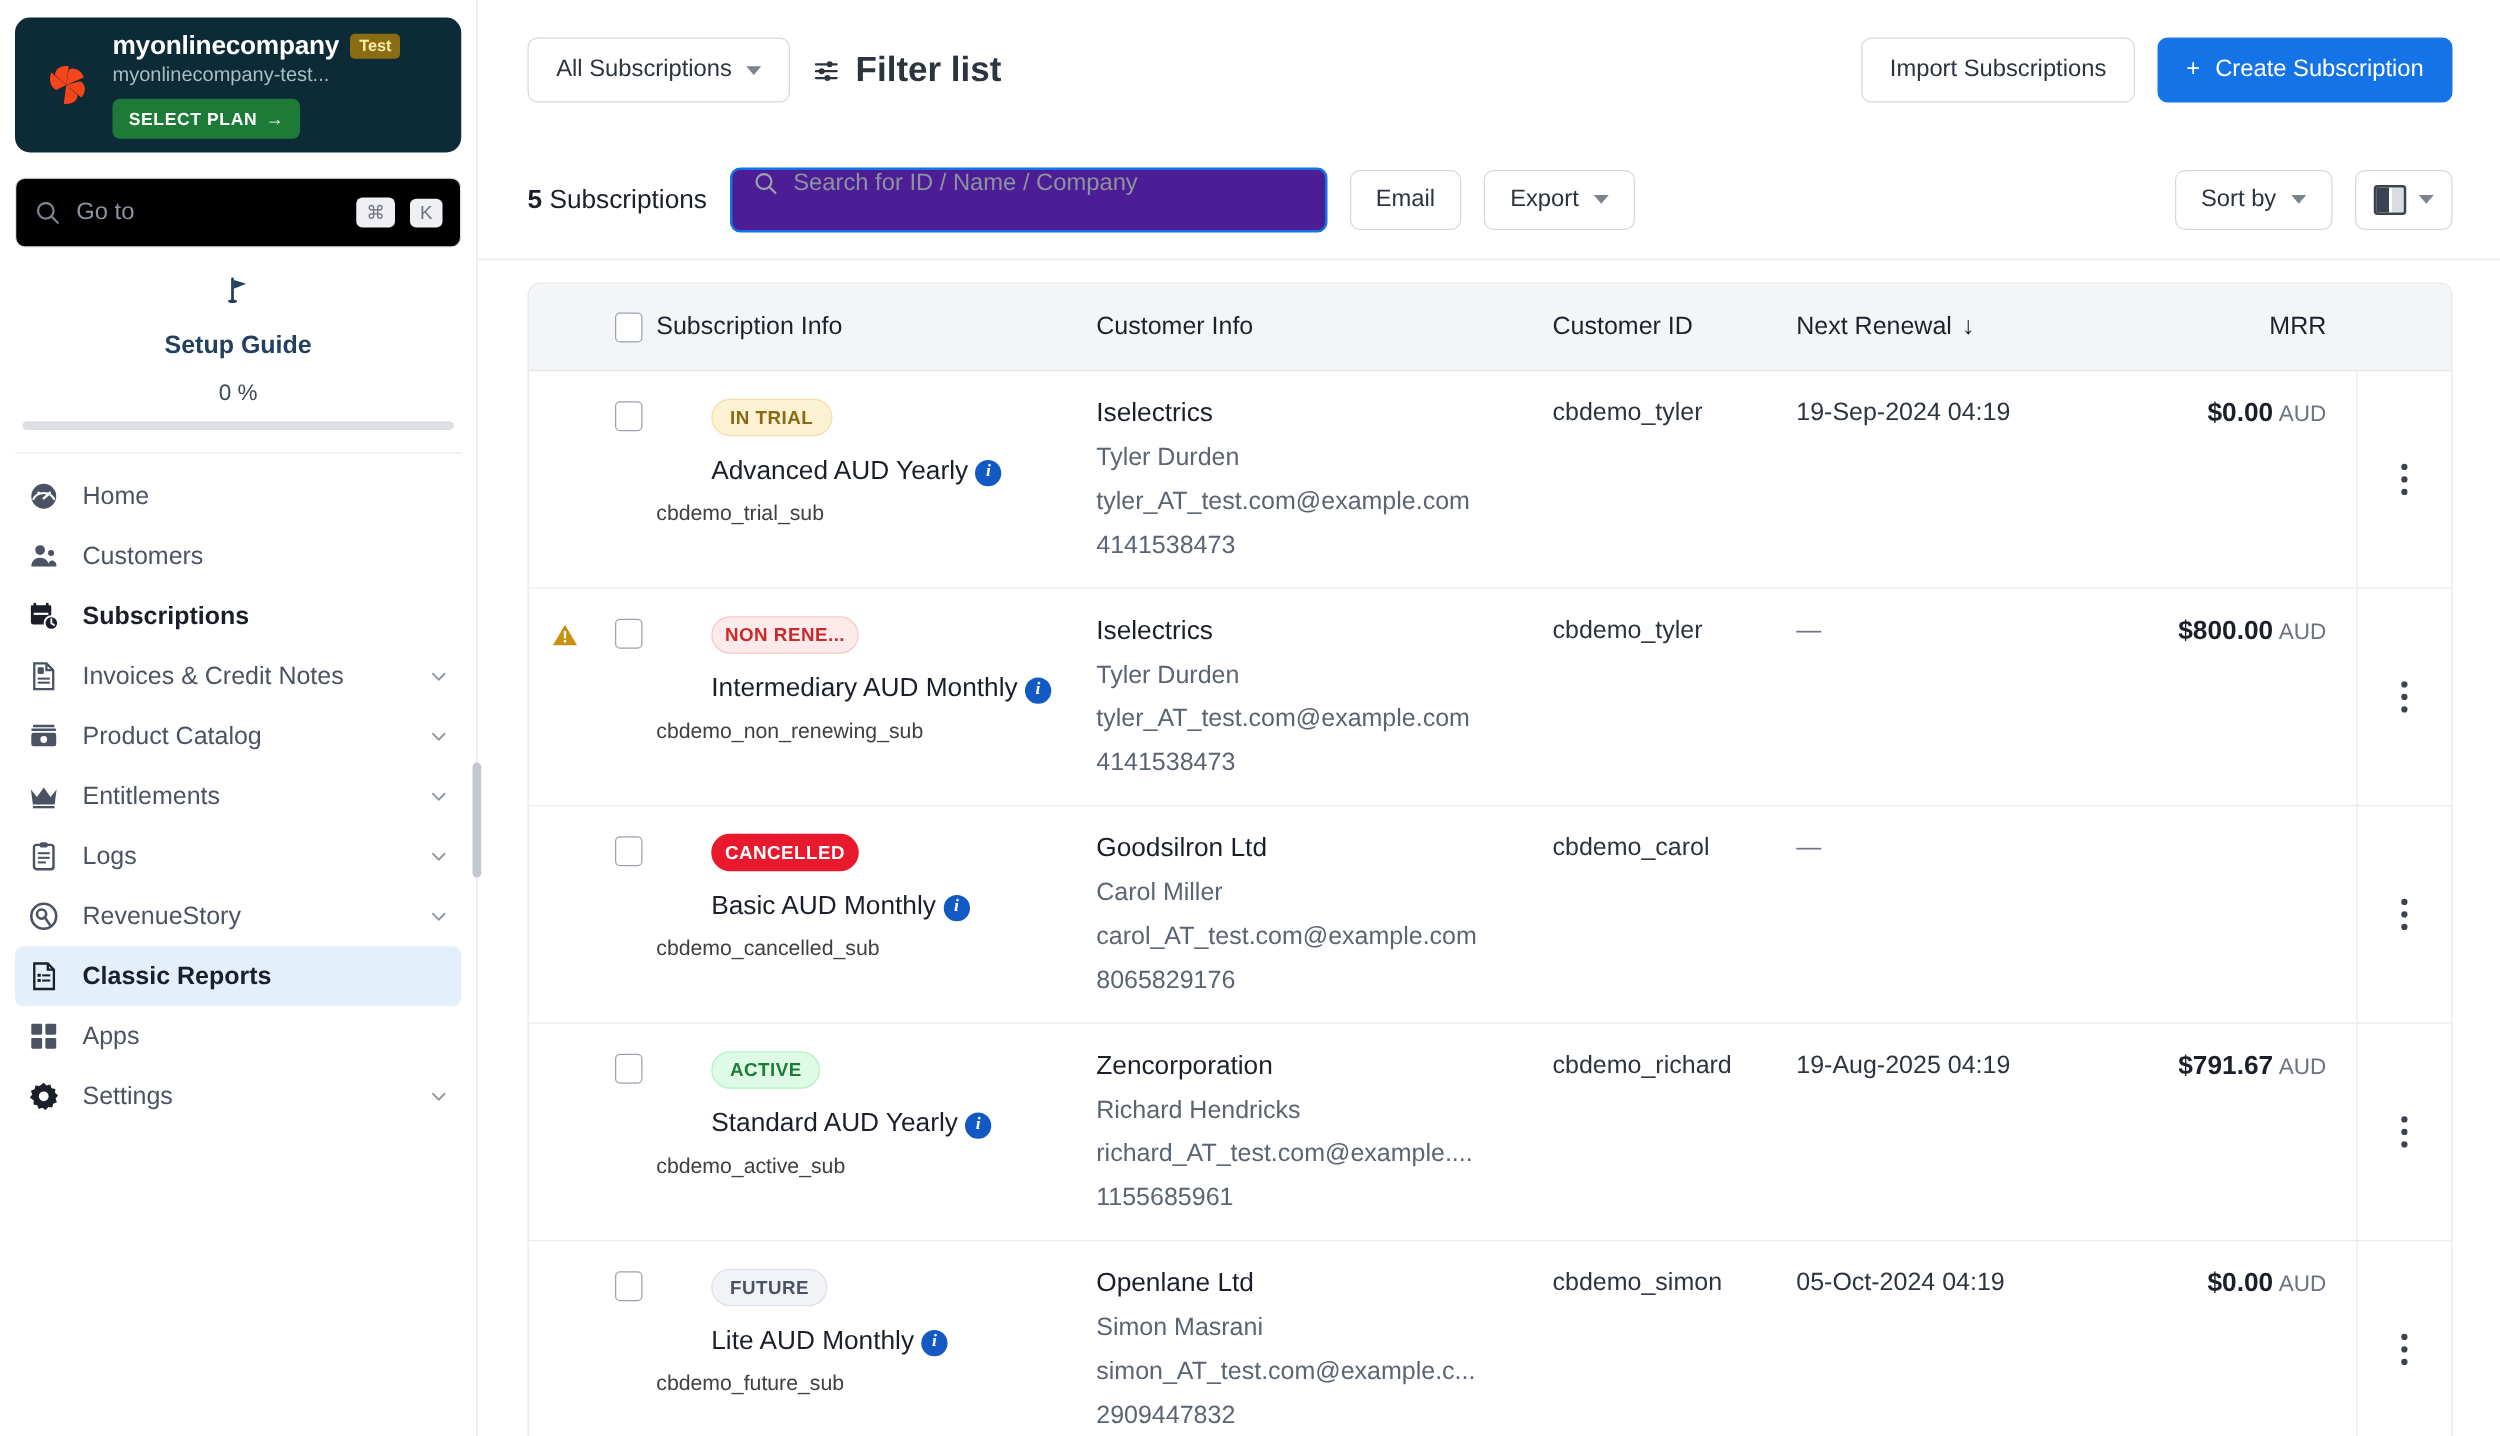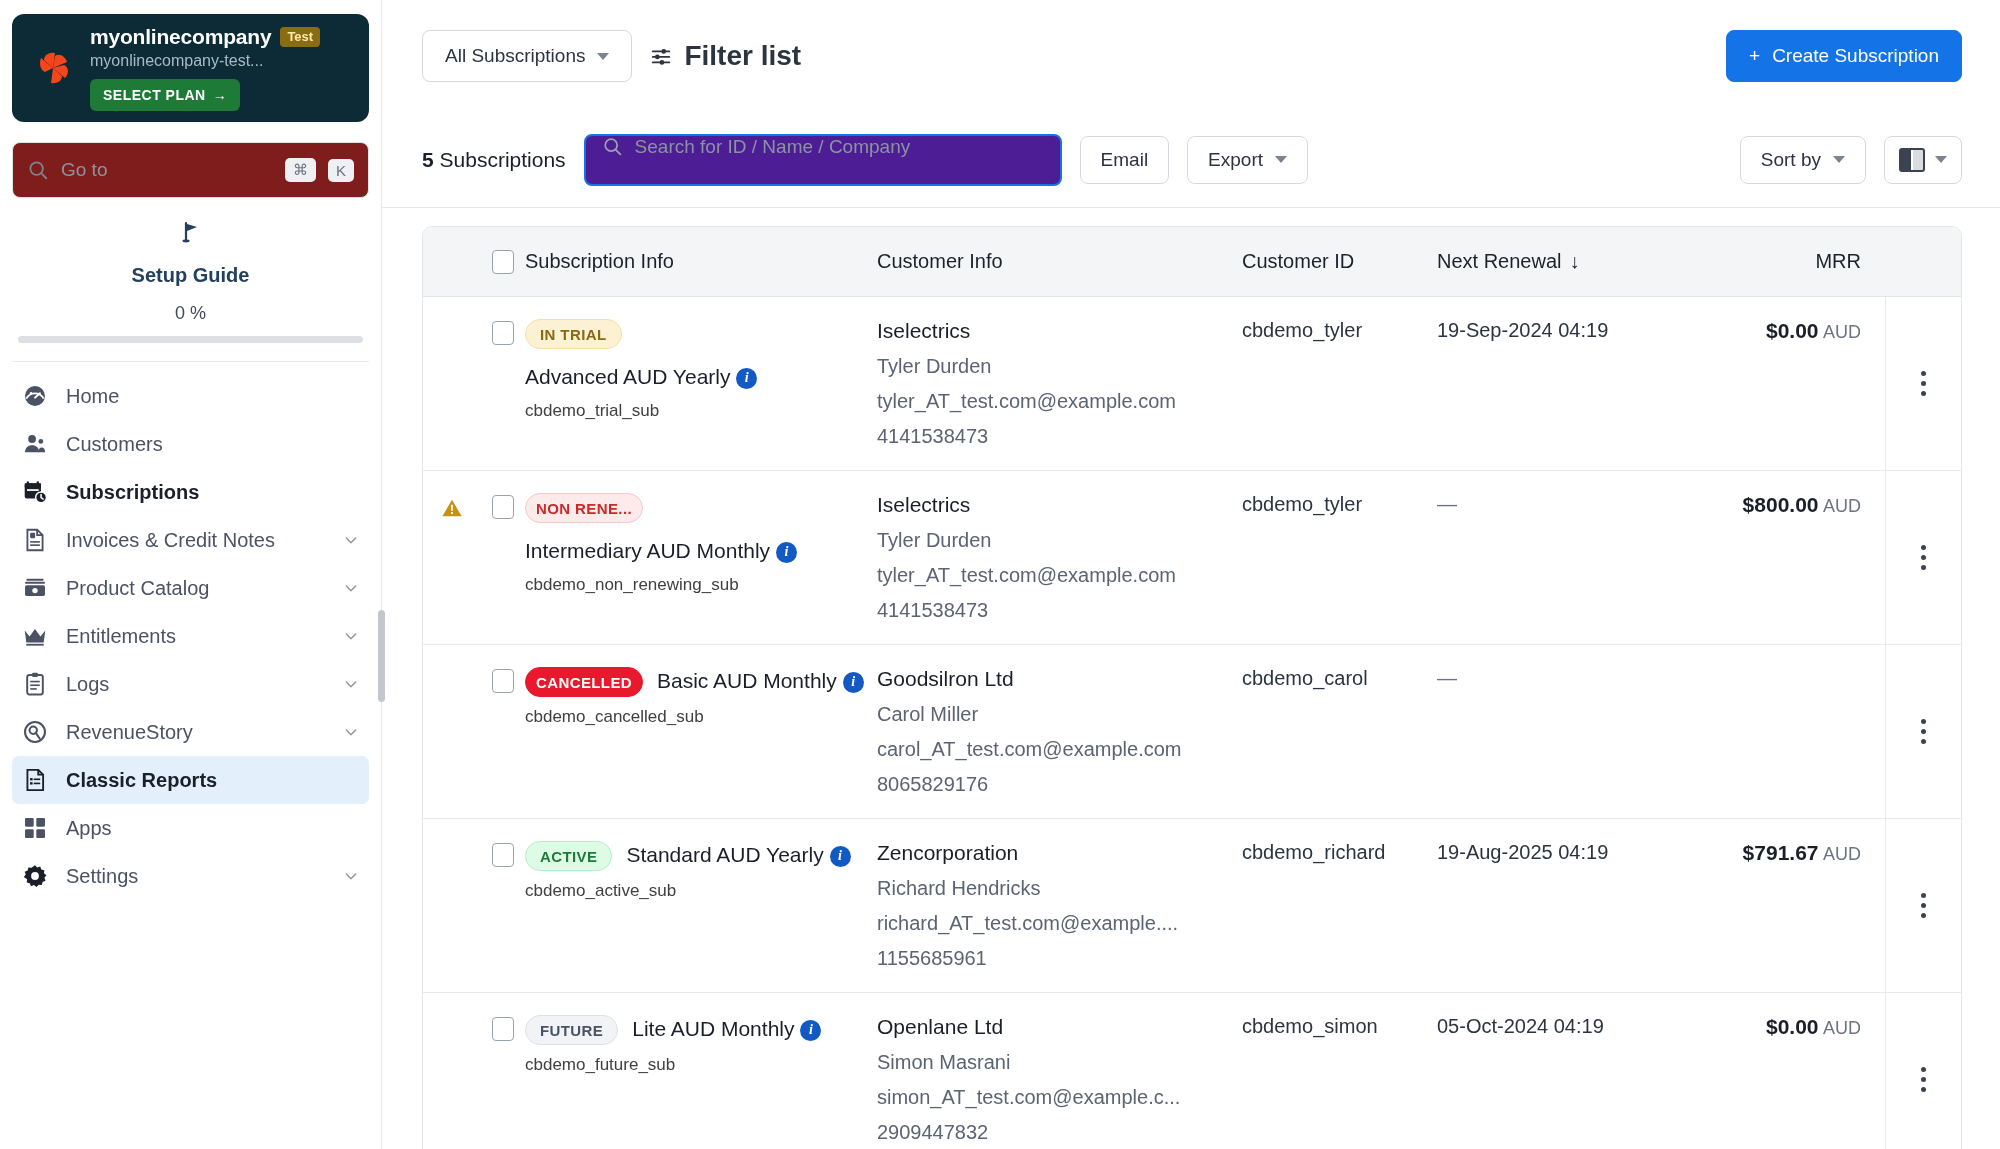--- a/index.html
+++ b/index.html
@@ -51,21 +51,21 @@
     font-family: "Liberation Sans", sans-serif;
   }
 
   .goto {
     margin-top: 20px;
     height: 56px;
     border: 1px solid #dfe3e8;
     border-radius: 8px;
     display: flex; align-items: center;
     padding: 0 14px; gap: 12px;
-    background:#7f1d1d;
+    background:#000000;
     cursor: text;
   }
   .goto-ph { color: #8b949e; font-size: 19px; flex: 1; }
   .kbd {
     background: #eef0f3; color: #6b7480;
     border-radius: 5px; font-size: 15px;
     padding: 3px 8px; min-width: 26px; text-align: center;
   }
 
   .setup {
@@ -183,21 +183,21 @@
     height: 30px; border-radius: 16px; padding: 0 14px;
     font-size: 15px; font-weight: 700; letter-spacing: .4px;
     white-space: nowrap; max-width: 118px; overflow:hidden;
   }
   .pill.trial     { background:#fdf1d4; color:#8a6914; border:1px solid #f3dfa8; }
   .pill.nonrenew  { background:#fdeaea; color:#c92a2a; border:1px solid #f6c9c9; }
   .pill.cancelled { background:#e8192c; color:#ffffff; border:1px solid #e8192c; }
   .pill.active    { background:#defbe6; color:#1e7b37; border:1px solid #b6efc6; }
   .pill.future    { background:#f1f3f6; color:#4a5263; border:1px solid #dde1e7; }
 
-  .sub-line { display:flex; align-items:flex-start; gap:14px; flex-wrap: wrap; }
+  .sub-line { display:flex; align-items:flex-start; gap:14px; flex-wrap: wrap; margin-left: 44px; }
   .sub-name { font-size: 21px; color: #1a1f29; line-height: 1.32; }
   .sub-id { font-size: 17px; color: #404040; margin-top: 10px; }
   .info-i {
     width: 21px; height: 21px; border-radius: 50%;
     background: #1259c3; color: #fff; font-size: 14px; font-weight: 700;
     display:inline-flex; align-items:center; justify-content:center;
     font-style: italic; font-family: "Liberation Serif", serif;
     vertical-align: 2px; cursor:pointer; flex: 0 0 21px;
   }
   .cust-name { font-size:21px; color:#1a1f29; }
@@ -435,20 +435,23 @@
           <line x1="3" y1="19" x2="21" y2="19" stroke="#2c3440" stroke-width="2" stroke-linecap="round"></line>
           <circle cx="15" cy="7" r="2.6" fill="#2c3440"></circle>
           <circle cx="8" cy="13" r="2.6" fill="#2c3440"></circle>
           <circle cx="13" cy="19" r="2.6" fill="#2c3440"></circle>
         </svg>
         <span>Filter list</span>
       </button>
 
       <div class="spacer"></div>
 
+      <button class="btn">
+        <span>Import Subscriptions</span>
+      </button>
 
       <button class="btn btn-primary">
         <span>+</span>
         <span>Create Subscription</span>
       </button>
     </div>
 
     <div class="subbar">
       <div class="count">
         <b>5</b><span> Subscriptions</span>

